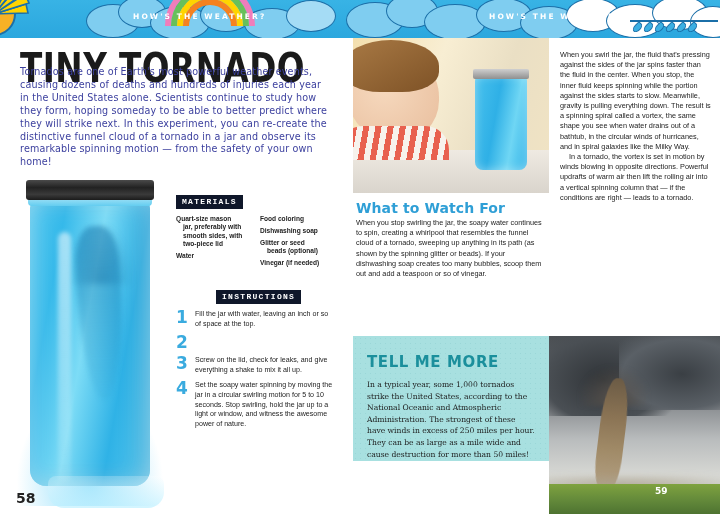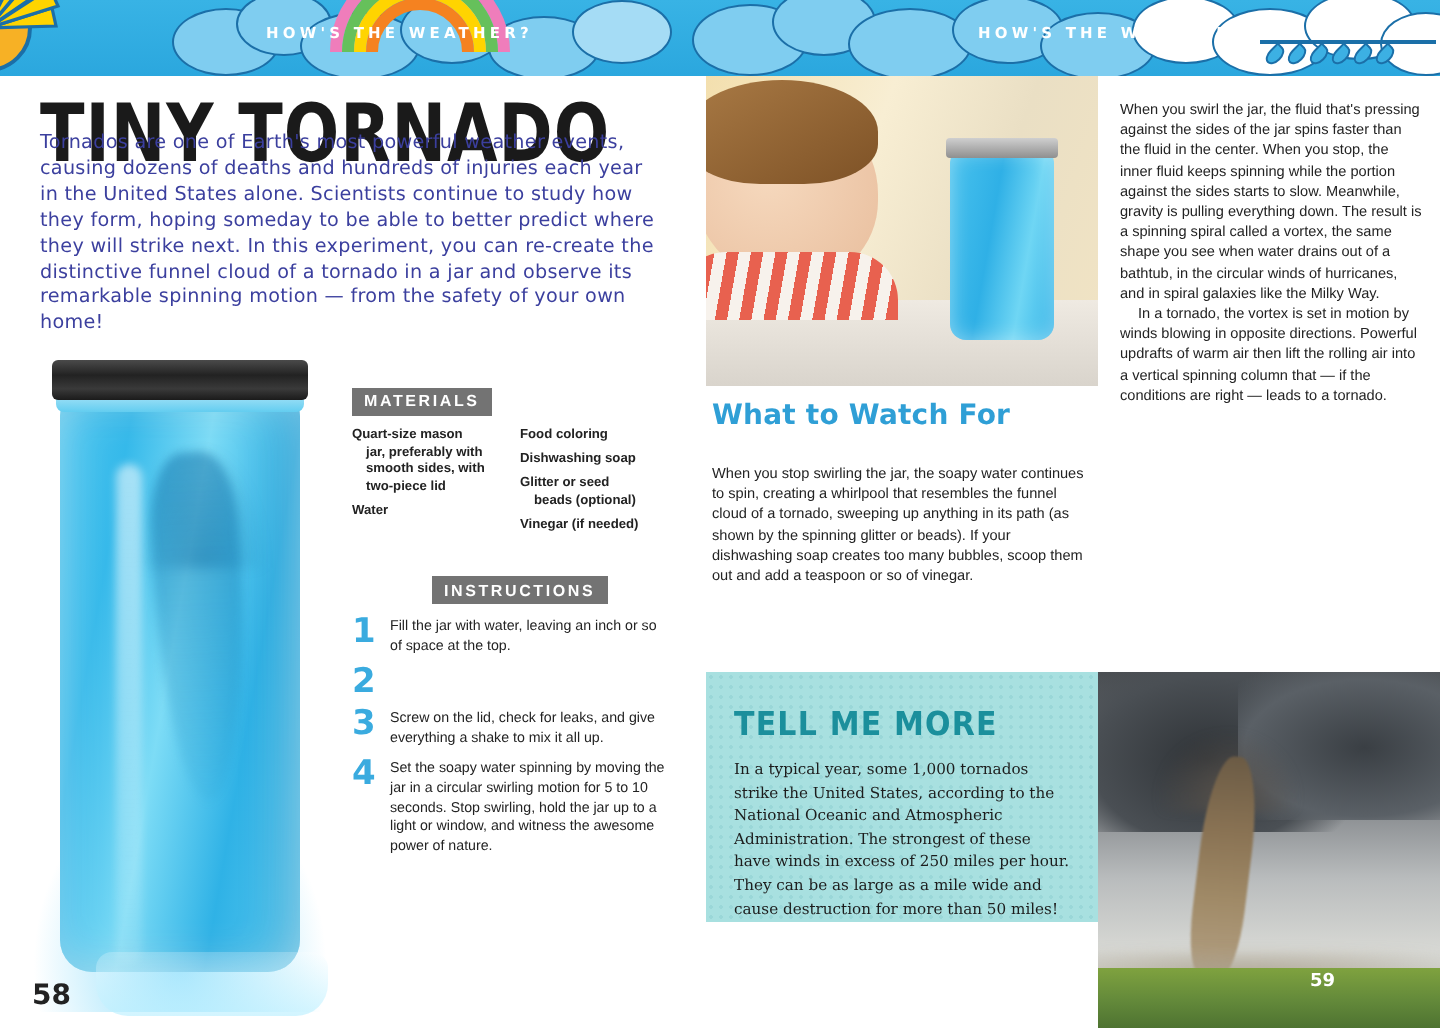--- a/index.html
+++ b/index.html
@@ -102,23 +102,23 @@
   }
   .jar-bottom{
     position:absolute; left:18px; top:278px; width:116px; height:32px;
     background:linear-gradient(180deg, rgba(255,255,255,.22), rgba(190,240,255,.7));
     border-radius:8px 8px 16px 16px;
   }
 
   
   .right-col{ position:absolute; left:176px; top:152px; width:160px; }
   .sec-tag{
-    display:inline-block; background:#737373; color:#ffffff;
+    display:inline-block; background:#0f172a; color:#ffffff;
     font-size:8px; font-weight:bold; letter-spacing:1.3px;
-    padding:2.5px 6px 2.5px 6px; font-family:Liberation Sans, sans-serif;
+    padding:2.5px 6px 2.5px 6px; font-family:Liberation Mono, monospace;
   }
   .mat-grid{ display:flex; gap:10px; margin-top:6px; }
   .mat-col{ width:74px; }
   .mat-item{
     font-size:6.6px; line-height:8.6px; font-weight:bold; color:#222;
     font-family:"Liberation Sans", sans-serif; margin-bottom:3.5px;
   }
   .mat-item .ind{ display:block; padding-left:7px; }
   .instr-tag-wrap{ margin-top:14px;padding-left:40px; }
   .step{ display:flex; gap:6px; margin-top:6px; }
@@ -166,21 +166,21 @@
     box-shadow: inset 0 0 10px rgba(255,255,255,.4);
   }
   .bp-jarlid{
     position:absolute; left:120px; top:31px; width:56px; height:10px;
     background:linear-gradient(180deg,#cfcfcf,#8f8f8f); border-radius:2px;
   }
 
   .wtw{ position:absolute; left:6px; top:162px; width:186px; }
   .wtw h2{
     font-family:"DejaVu Sans", sans-serif; font-weight:bold;
-    font-size:14px; color:#2f9fd6; letter-spacing:0.1px; margin-bottom:16px;
+    font-size:14px; color:#2f9fd6; letter-spacing:0.1px; margin-bottom:2px;
   }
   .wtw p{ font-size:7.3px; line-height:10.2px; color:#232323; }
 
   .wgo{ position:absolute; left:210px; top:12px; width:152px; }
   .wgo h2{
     font-family:"DejaVu Sans", sans-serif; font-weight:bold;
     font-size:14px; color:#2f9fd6; margin-bottom:5px;
   }
   .wgo p{ font-size:7.3px; line-height:10.2px; color:#232323; }
   .wgo p + p{ text-indent:9px; }

